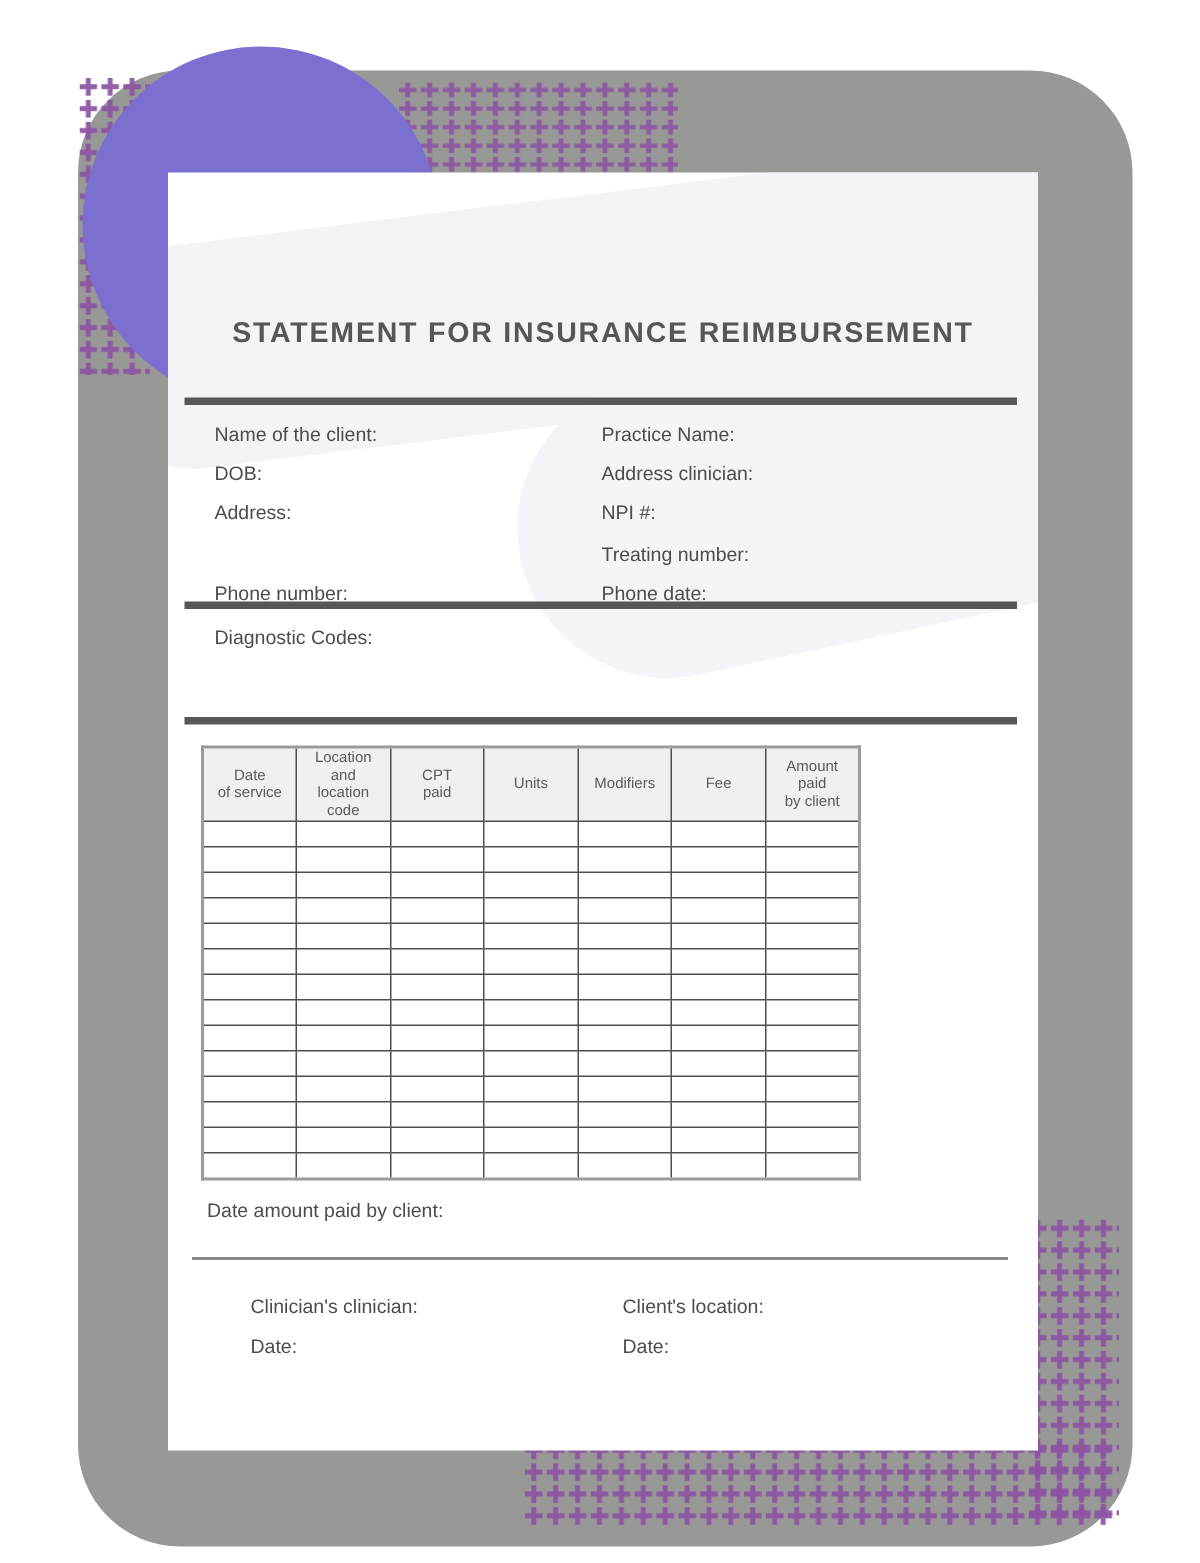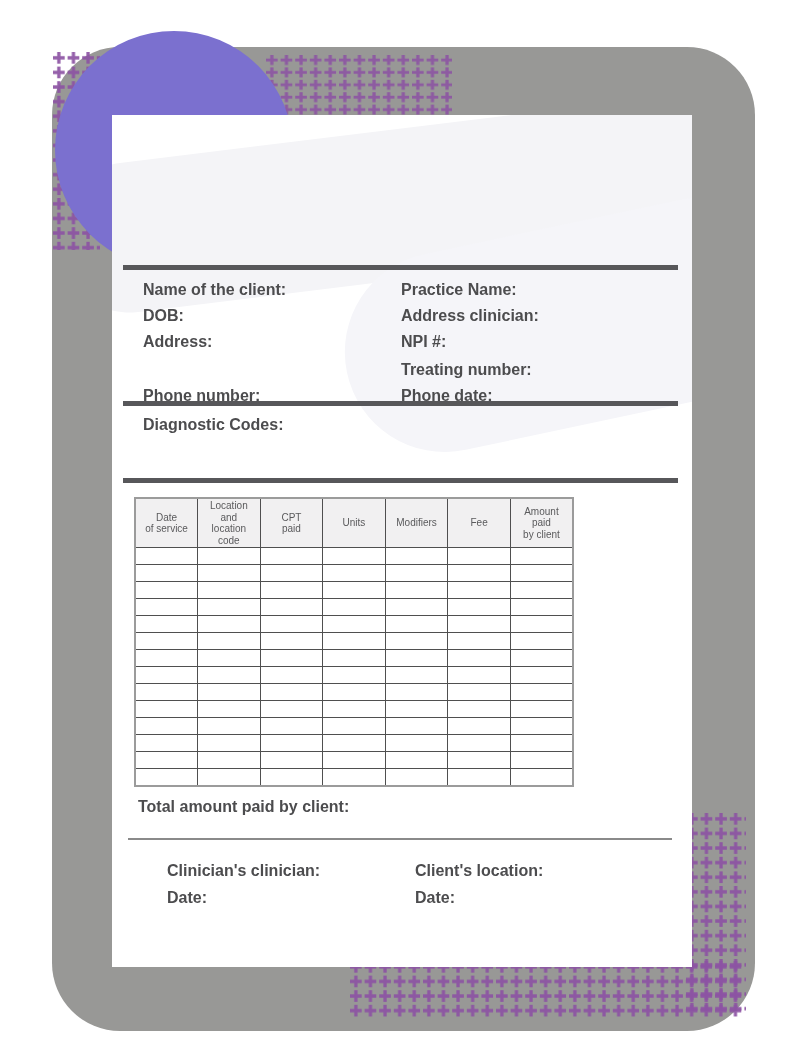--- a/index.html
+++ b/index.html
@@ -23,21 +23,21 @@
   .paper{left:112px;top:115px;width:580px;height:852px;background:var(--paper);overflow:hidden}
   .wash{background:var(--wash)}
   .wash-a{left:-60px;top:14px;width:700px;height:150px;border-radius:80px;transform:rotate(-7deg)}
   .wash-b{left:230px;top:110px;width:460px;height:200px;border-radius:100px;transform:rotate(-12deg);background:#f5f5f9}
   .title{
     left:0;top:100px;width:580px;text-align:center;
     font-size:19px;font-weight:bold;letter-spacing:1.2px;color:#55555a;line-height:16px;
   }
   .rule{left:11px;width:555px;height:5px;background:var(--rule)}
   .rule-1{top:150px}.rule-2{top:286px}.rule-3{top:363px}
-  .lbl{font-size:16px;font-weight:700;line-height:16px;color:var(--text);white-space:nowrap}
+  .lbl{font-size:13px;font-weight:400;line-height:16px;color:var(--text);white-space:nowrap}
   .col-l{left:31px}.col-r{left:289px}
   .fy0{top:167px}.fy1{top:193px}.fy2{top:219px}.fy3{top:247px}.fy4{top:273px}
   .diag{top:302px}
   
   .svc-table{
     left:22px;top:382px;width:440px;border-collapse:collapse;table-layout:fixed;
     border:2px solid var(--table-outer-border);
   }
   .svc-table th{
     border:1px solid var(--table-border);background:var(--header-bg);
@@ -79,20 +79,21 @@
 
 <svg class="abs plus-patch" style="left:350px;top:961px" width="393" height="57">
   <rect width="393" height="57" fill="url(#plusPat)"></rect>
 </svg>
 
 <div class="abs paper">
 
   <div class="abs wash wash-a"></div>
   <div class="abs wash wash-b"></div>
 
+  <div class="abs title">STATEMENT FOR INSURANCE REIMBURSEMENT</div>
 
   <div class="abs rule rule-1"></div>
 
   <span class="abs lbl col-l fy0">Name of the client:</span>
   <span class="abs lbl col-l fy1">DOB:</span>
   <span class="abs lbl col-l fy2">Address:</span>
   <span class="abs lbl col-l fy4">Phone number:</span>
 
   <span class="abs lbl col-r fy0">Practice Name:</span>
   <span class="abs lbl col-r fy1">Address clinician:</span>
@@ -247,21 +248,21 @@
           <td></td>
           <td></td>
           <td></td>
           <td></td>
           <td></td>
           <td></td>
         </tr>
       </tbody>
   </table>
 
-  <span class="abs lbl total">Total amount paid by client:</span>
+  <span class="abs lbl total">Date amount paid by client:</span>
 
   <div class="abs sig-rule"></div>
 
   <span class="abs lbl sig-l sig-y">Clinician's clinician:</span>
   <span class="abs lbl sig-r sig-y">Client's location:</span>
   <span class="abs lbl sig-l date-y">Date:</span>
   <span class="abs lbl sig-r date-y">Date:</span>
 
 </div>
 

